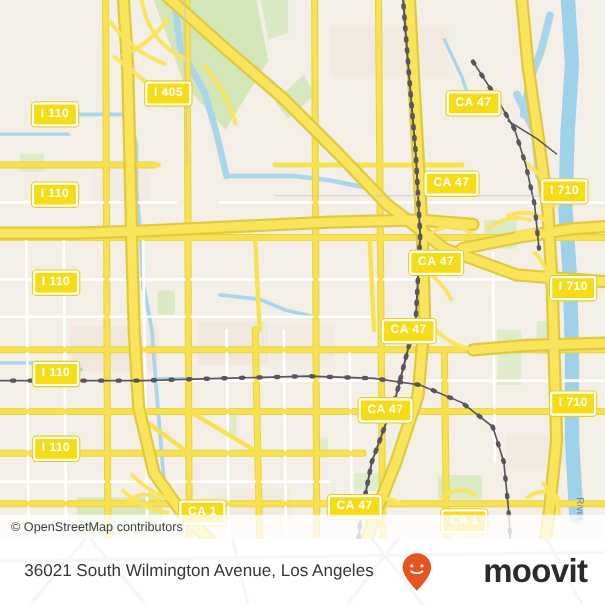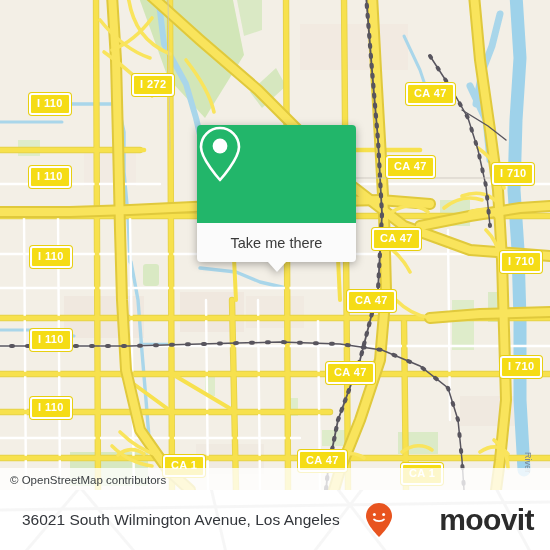--- a/index.html
+++ b/index.html
@@ -269,21 +269,21 @@
         </g>
 
         <g fill="none" stroke="#c9c4bb" stroke-width="1" opacity=".8">
           <path d="M250 178 L500 178"></path>
           <path d="M168 -5 L170 150"></path>
         </g>
       </g>
     </svg>
 
     <div id="shields">
-        <div class="shield" style="left: 132px; top: 74px;">I 272</div>
+        <div class="shield" style="left: 132px; top: 74px;">I 405</div>
         <div class="shield" style="left: 29px; top: 93px;">I 110</div>
         <div class="shield" style="left: 406px; top: 83px;">CA 47</div>
         <div class="shield" style="left: 29px; top: 166px;">I 110</div>
         <div class="shield" style="left: 386px; top: 156px;">CA 47</div>
         <div class="shield" style="left: 492px; top: 163px;">I 710</div>
         <div class="shield" style="left: 30px; top: 246px;">I 110</div>
         <div class="shield" style="left: 372px; top: 228px;">CA 47</div>
         <div class="shield" style="left: 500px; top: 251px;">I 710</div>
         <div class="shield" style="left: 347px; top: 290px;">CA 47</div>
         <div class="shield" style="left: 30px; top: 329px;">I 110</div>
@@ -296,32 +296,20 @@
       </div>
 
     <div id="water-labels">
         <div class="river-label" style="left: 533px; top: 452px;">River</div>
       </div>
 
     <div id="attrib-strip">
       <div id="attrib-text">© OpenStreetMap contributors</div>
     </div>
 
-    <div id="popup">
-      <div id="popup-head">
-        <svg width="46" height="58" viewBox="0 0 46 58">
-          <path d="M23 3 C12.5 3 4 11.5 4 22 C4 34 23 55 23 55 C23 55 42 34 42 22 C42 11.5 33.5 3 23 3 Z" fill="none" stroke="#ffffff" stroke-width="2.6" stroke-linejoin="round"></path>
-          <circle cx="23" cy="21" r="7.4" fill="#ffffff"></circle>
-        </svg>
-      </div>
-      <div id="popup-body">
-        <span id="popup-label">Take me there</span>
-      </div>
-      <div id="popup-tail"></div>
-    </div>
   </div>
 
   <div id="footer">
     <svg id="footer-ghost" viewBox="0 0 550 110">
       <g fill="none" stroke="#6b6b6b" stroke-width="3">
         <path d="M40 -10 L150 120"></path>
         <path d="M120 -10 L10 120"></path>
         <path d="M300 -10 L400 120"></path>
         <path d="M400 -10 L300 120"></path>
         <path d="M470 -10 L540 120"></path>

